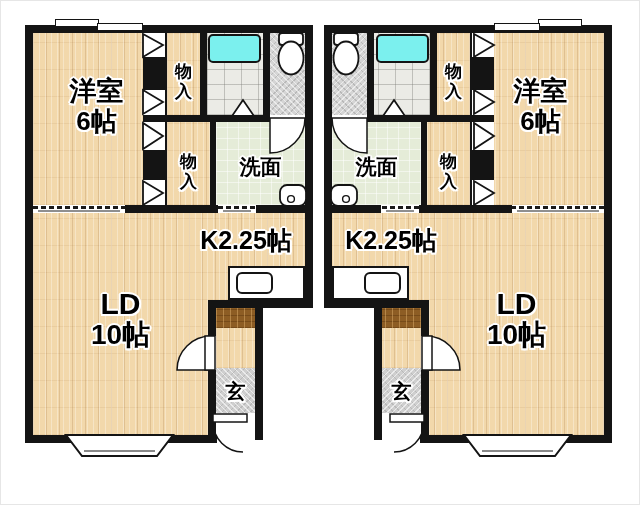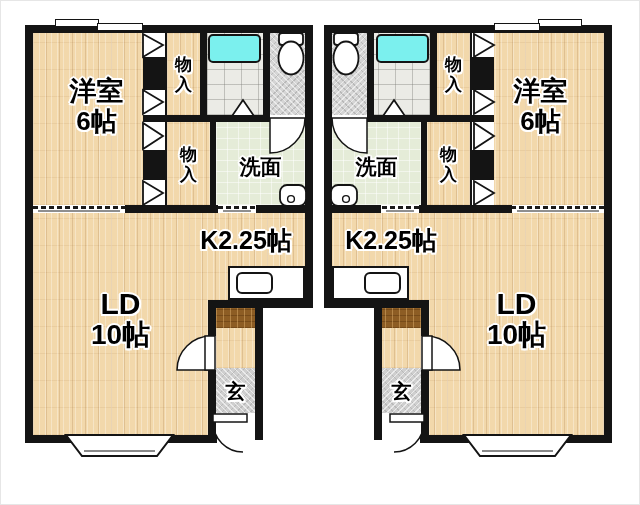--- a/index.html
+++ b/index.html
@@ -38,21 +38,21 @@
     background:repeating-linear-gradient(90deg,#1a1a1a 0 5px,#fdfdfd 5px 8px);}
   .slide::after{content:"";position:absolute;left:5px;right:5px;bottom:1px;height:2px;background:#8f8f8f;}
   .counter{position:absolute;background:#fff;border:2px solid #141414;z-index:15;box-sizing:border-box;}
   .ksink{position:absolute;background:#fff;border:2px solid #141414;border-radius:6px;z-index:16;box-sizing:border-box;}
   .win{position:absolute;background:#fff;border:1.5px solid #141414;z-index:18;box-sizing:border-box;}
   .fixsvg{position:absolute;left:0;top:0;z-index:20;overflow:visible;}
   .lbl{position:absolute;z-index:30;text-align:center;font-weight:bold;color:#000;line-height:1.1;
     white-space:nowrap;
     text-shadow:2px 0 0 #fff,-2px 0 0 #fff,0 2px 0 #fff,0 -2px 0 #fff,
       1.5px 1.5px 0 #fff,-1.5px 1.5px 0 #fff,1.5px -1.5px 0 #fff,-1.5px -1.5px 0 #fff;}
-  .vtext{display:block;width:1.1em;margin:4px auto;word-break:break-all;white-space:normal;line-height:1.18;}
+  .vtext{display:block;width:1.1em;margin:11px auto;word-break:break-all;white-space:normal;line-height:1.18;}
 </style>
 </head>
 <body>
 
 <div id="canvas">
   <div class="frame"></div>
 
   <div class="unit" id="unitL">
 
     <div class="floor floor-wood" style="left:8px;top:8px;width:127px;height:172px;"></div>

